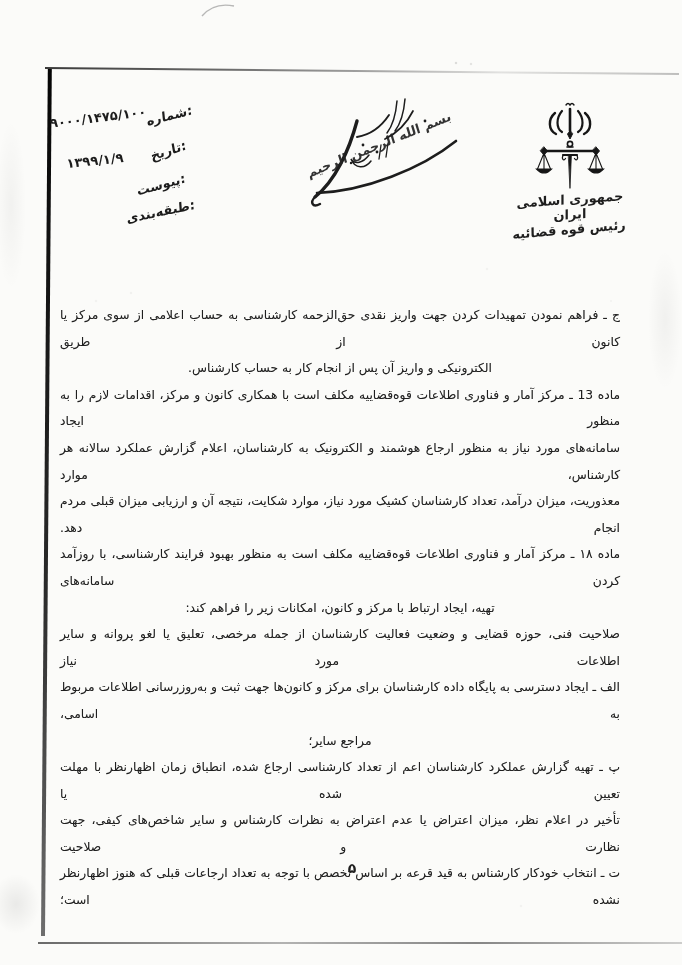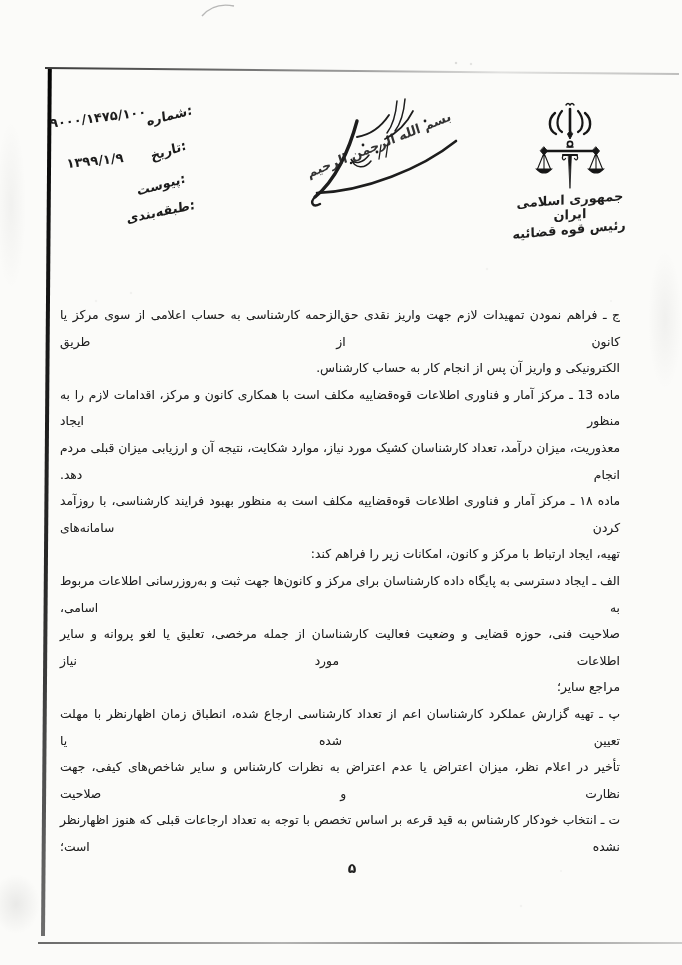--- a/index.html
+++ b/index.html
@@ -45,21 +45,21 @@
   .val1{left:52px;  top:153px; width:86px;  text-align:center; direction:ltr; transform:rotate(-6deg);}
   .lbl2{left:136px; top:177px; transform:rotate(-15deg) skewX(-8deg);}
   .lbl3{left:126px; top:204px; transform:rotate(-12deg) skewX(-8deg);}
   
   .body-text{
     position:absolute; left:60px; top:302px; width:560px;
     direction:rtl; font-size:12.3px; line-height:26.6px; color:#1f1f1f;
     text-shadow:0 0 .4px rgba(0,0,0,.25);
   }
   .body-text .j{text-align:justify; text-align-last:justify;}
-  .body-text .e{text-align:right; white-space:nowrap; overflow:hidden;}
+  .body-text .e{text-align:center; white-space:nowrap; overflow:hidden;}
   
   .pagenum{position:absolute; left:338px; top:860px; width:28px; text-align:center;
            font-size:14px; font-weight:bold;}
   
   .smudge{position:absolute; pointer-events:none;}
   .sm1{left:-8px; top:874px; width:48px; height:60px;
        background:radial-gradient(closest-side, rgba(0,0,0,.07), transparent);}
   .sm2{left:-4px; top:120px; width:30px; height:170px;
        background:radial-gradient(closest-side, rgba(0,0,0,.04), transparent);}
   .sm3{left:648px; top:250px; width:34px; height:140px;
@@ -143,28 +143,29 @@
   </div>
 
   <div class="hw lbl0">شماره:</div>
   <div class="hw val0">۹۰۰۰/۱۴۷۵/۱۰۰</div>
   <div class="hw lbl1">تاریخ:</div>
   <div class="hw val1">۱۳۹۹/۱/۹</div>
   <div class="hw lbl2">پیوست:</div>
   <div class="hw lbl3">طبقه‌بندی:</div>
 
   <div class="body-text">
-    <div class="j">ج ـ فراهم نمودن تمهیدات لازم جهت واریز نقدی حق‌الزحمه کارشناسی به حساب اعلامی از سوی مرکز یا کانون از طریق</div>
+    <div class="j">ج ـ فراهم نمودن تمهیدات کردن جهت واریز نقدی حق‌الزحمه کارشناسی به حساب اعلامی از سوی مرکز یا کانون از طریق</div>
     <div class="e">الکترونیکی و واریز آن پس از انجام کار به حساب کارشناس.</div>
     <div class="j">ماده 13 ـ مرکز آمار و فناوری اطلاعات قوه‌قضاییه مکلف است با همکاری کانون و مرکز، اقدامات لازم را به منظور ایجاد</div>
+    <div class="j">سامانه‌های مورد نیاز به منظور ارجاع هوشمند و الکترونیک به کارشناسان، اعلام گزارش عملکرد سالانه هر کارشناس، موارد</div>
     <div class="j">معذوریت، میزان درآمد، تعداد کارشناسان کشیک مورد نیاز، موارد شکایت، نتیجه آن و ارزیابی میزان قبلی مردم انجام دهد.</div>
     <div class="j">ماده ۱۸ ـ مرکز آمار و فناوری اطلاعات قوه‌قضاییه مکلف است به منظور بهبود فرایند کارشناسی، با روزآمد کردن سامانه‌های</div>
     <div class="e">تهیه، ایجاد ارتباط با مرکز و کانون، امکانات زیر را فراهم کند:</div>
+    <div class="j">صلاحیت فنی، حوزه قضایی و وضعیت فعالیت کارشناسان از جمله مرخصی، تعلیق یا لغو پروانه و سایر اطلاعات مورد نیاز</div>
     <div class="j">الف ـ ایجاد دسترسی به پایگاه داده کارشناسان برای مرکز و کانون‌ها جهت ثبت و به‌روزرسانی اطلاعات مربوط به اسامی،</div>
-    <div class="j">صلاحیت فنی، حوزه قضایی و وضعیت فعالیت کارشناسان از جمله مرخصی، تعلیق یا لغو پروانه و سایر اطلاعات مورد نیاز</div>
     <div class="e">مراجع سایر؛</div>
     <div class="j">پ ـ تهیه گزارش عملکرد کارشناسان اعم از تعداد کارشناسی ارجاع شده، انطباق زمان اظهارنظر با مهلت تعیین شده یا</div>
     <div class="j">تأخیر در اعلام نظر، میزان اعتراض یا عدم اعتراض به نظرات کارشناس و سایر شاخص‌های کیفی، جهت نظارت و صلاحیت</div>
     <div class="j">ت ـ انتخاب خودکار کارشناس به قید قرعه بر اساس تخصص با توجه به تعداد ارجاعات قبلی که هنوز اظهارنظر نشده است؛</div>
 
   </div>
 
   <div class="pagenum">۵</div>
 
 </div>

